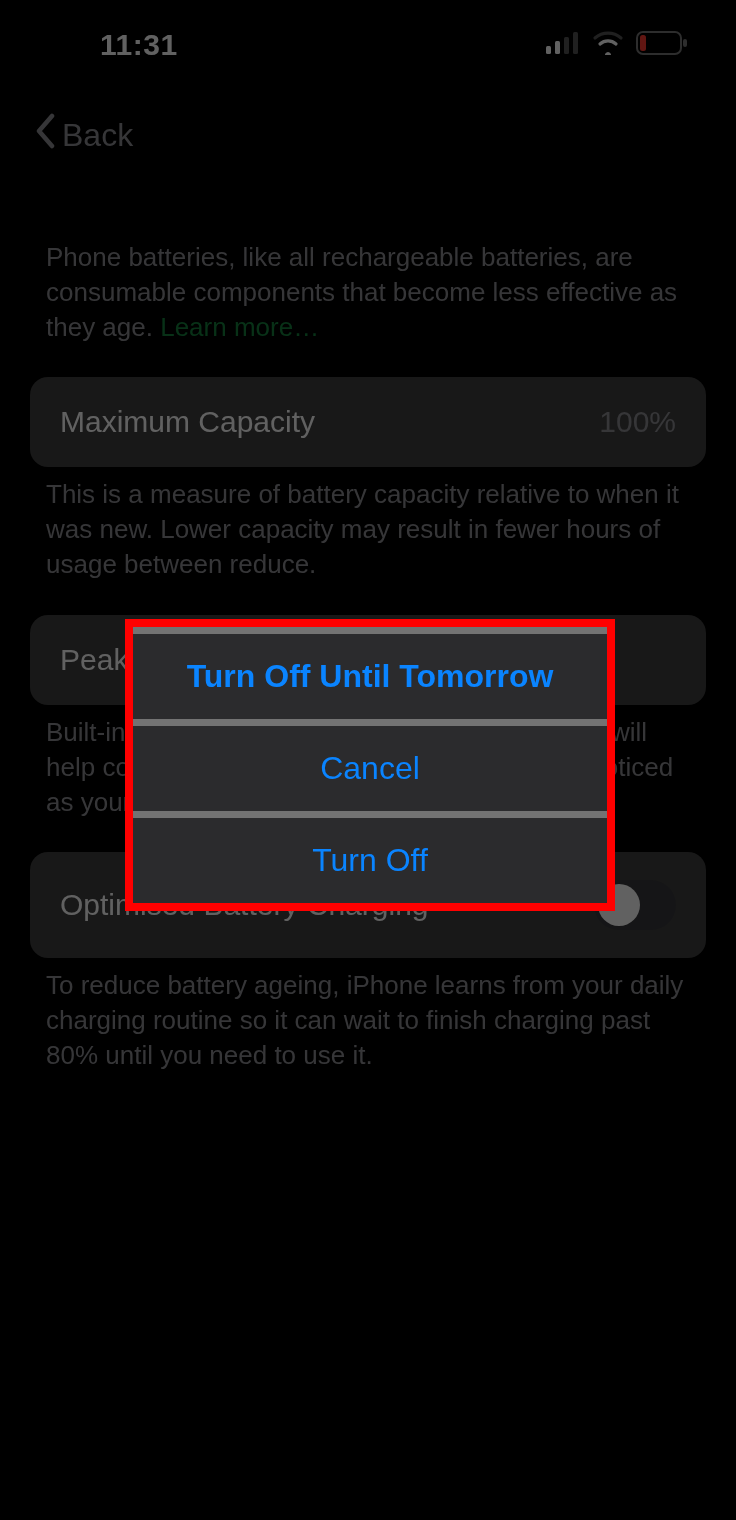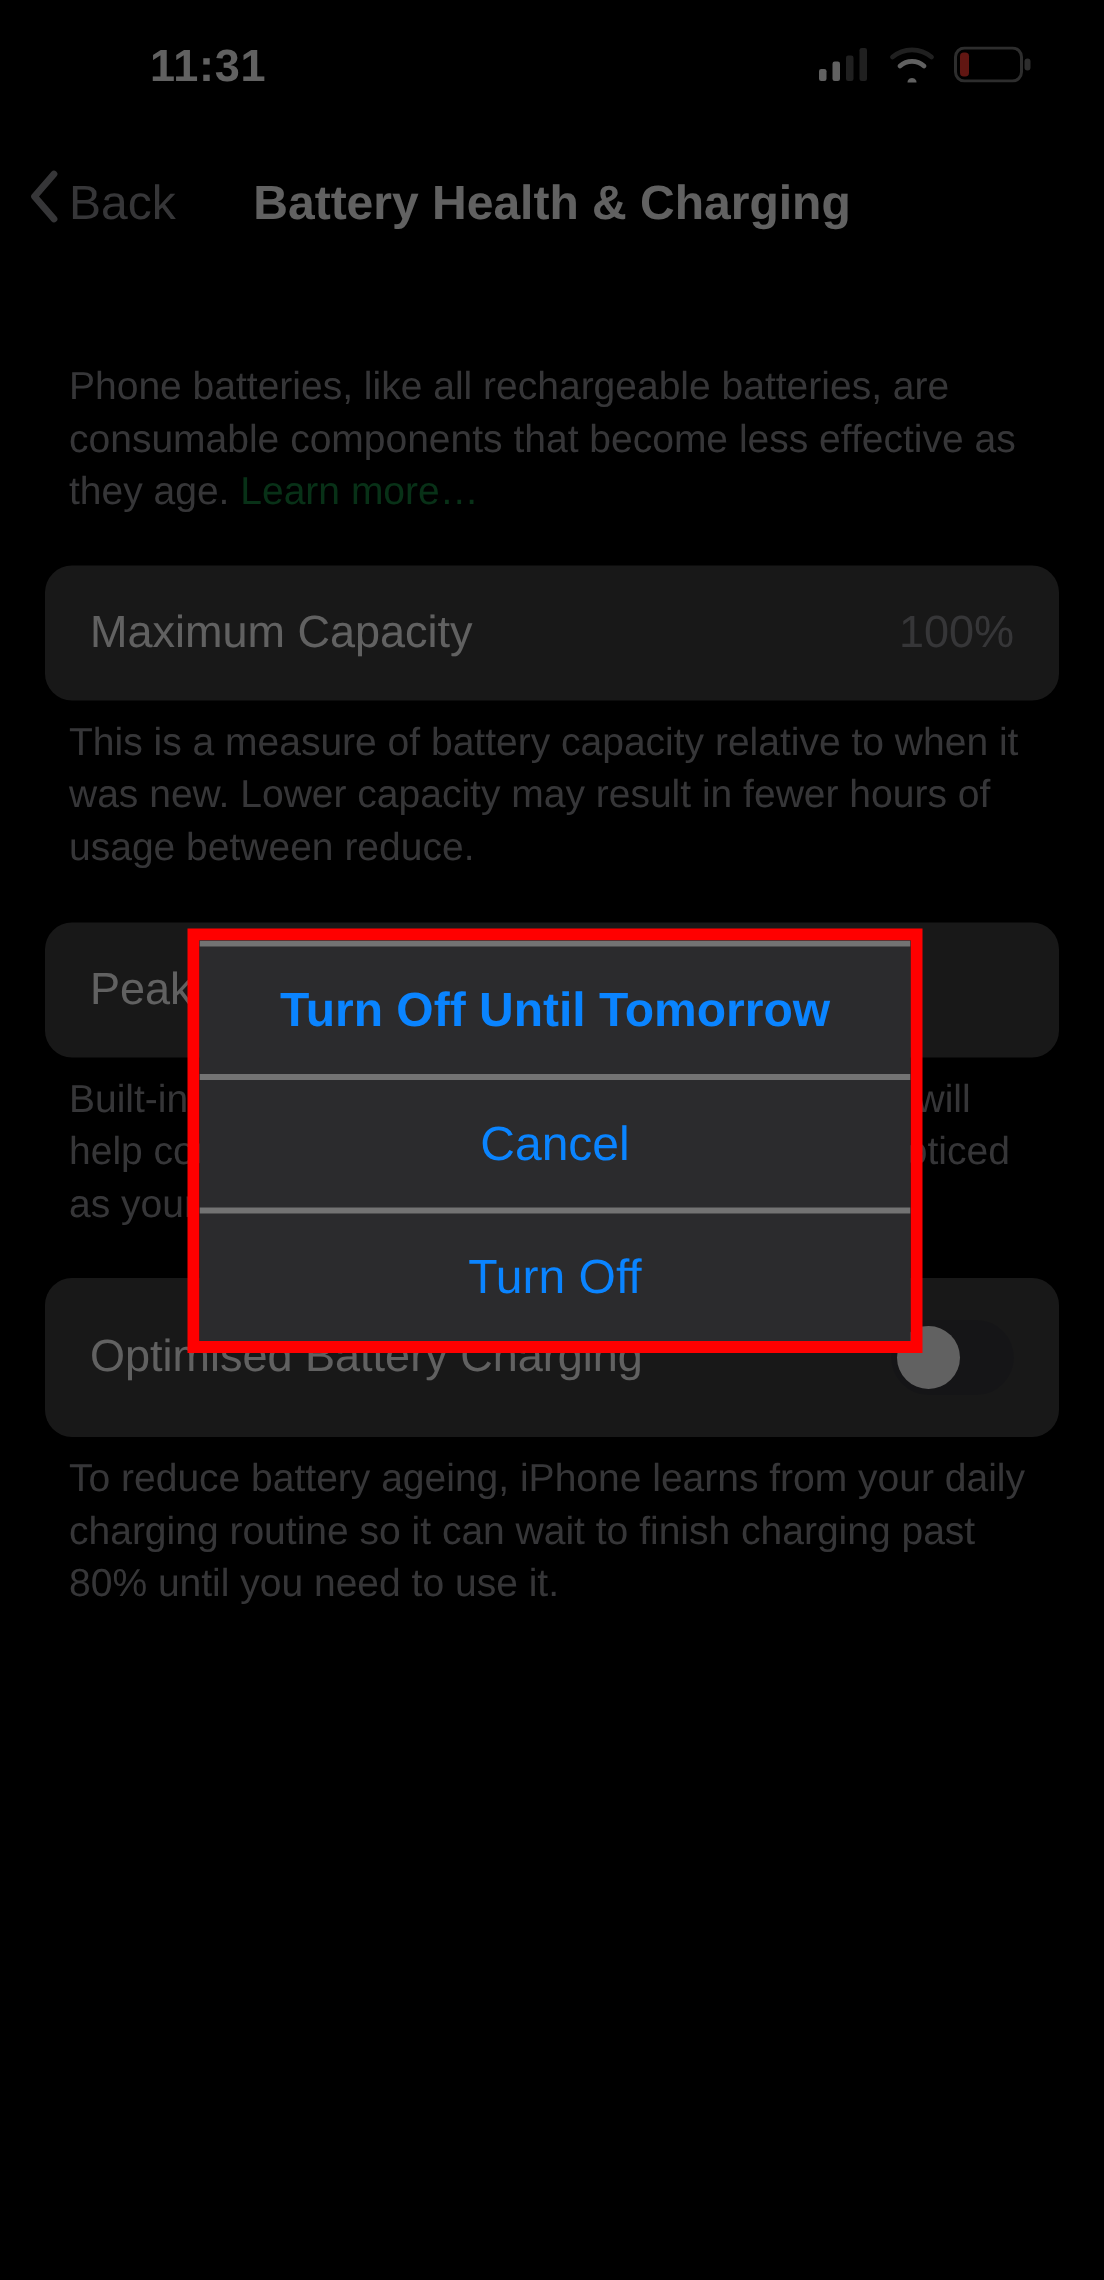--- a/index.html
+++ b/index.html
@@ -23,21 +23,21 @@
     align-items: center;
     justify-content: space-between;
     padding: 0 48px 0 80px;
   }
   .status-time { font-size: 30px; font-weight: 600; letter-spacing: 0.5px; margin-left: 20px; }
   .status-icons { display: flex; align-items: center; gap: 12px; }
 
   
   .nav-bar {
     position: absolute;
-    top: 100px; left: 0; right: 0;
+    top: 100px; left: 16px; right: 0;
     height: 70px;
     display: flex;
     align-items: center;
     justify-content: center;
   }
   .nav-back {
     position: absolute;
     left: 18px;
     display: flex;
     align-items: center;
@@ -118,21 +118,21 @@
   }
   .alert-title {
     padding: 34px 28px 34px 28px;
     text-align: center;
     font-size: 31px;
     font-weight: 600;
     line-height: 1.3;
     color: #fff;
   }
   .alert-btn {
-    border-top: 4px solid #737373;
+    border-top: 7px solid #737373;
     text-align: center;
     padding: 24px 10px;
     font-size: 32px;
     color: #0a84ff;
   }
   .alert-btn.bold { font-weight: 600; }
 
 </style>
 </head>
 <body>
@@ -167,21 +167,20 @@
 
 <div class="nav-bar">
   <div class="nav-back">
     <span>
       <svg width="22" height="36" viewBox="0 0 22 36">
         <path d="M18 3 L5 18 L18 33" stroke="#8e8e93" stroke-width="4.5" fill="none" stroke-linecap="round" stroke-linejoin="round"></path>
       </svg>
     </span>
     <span>Back</span>
   </div>
-  <div class="nav-title">Battery Health &amp; Charging</div>
 </div>
 
 <div class="content">
 
   <div class="section-header-text">
     <span>Phone batteries, like all rechargeable batteries, are consumable components that become less effective as they age. </span><span class="learn-more">Learn more…</span>
   </div>
 
   <div class="cell-group">
     <div class="cell">

